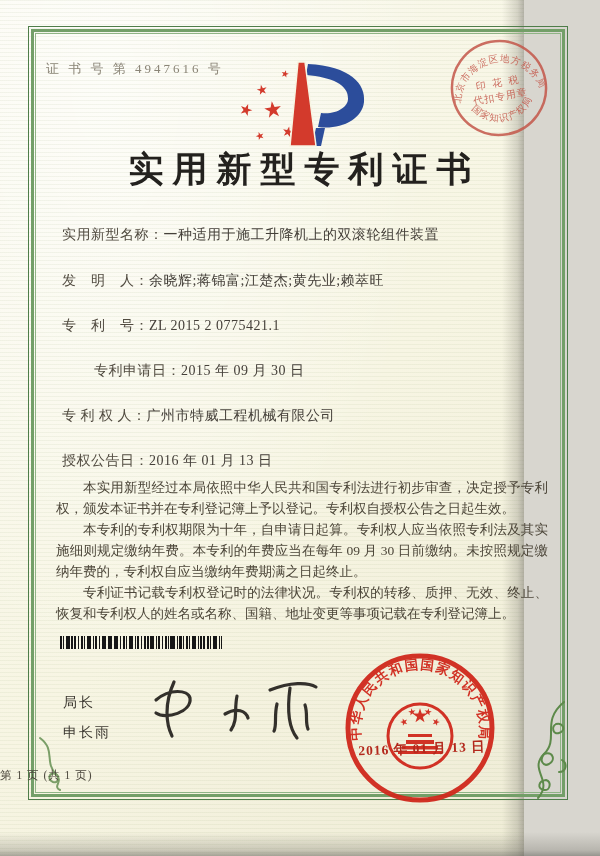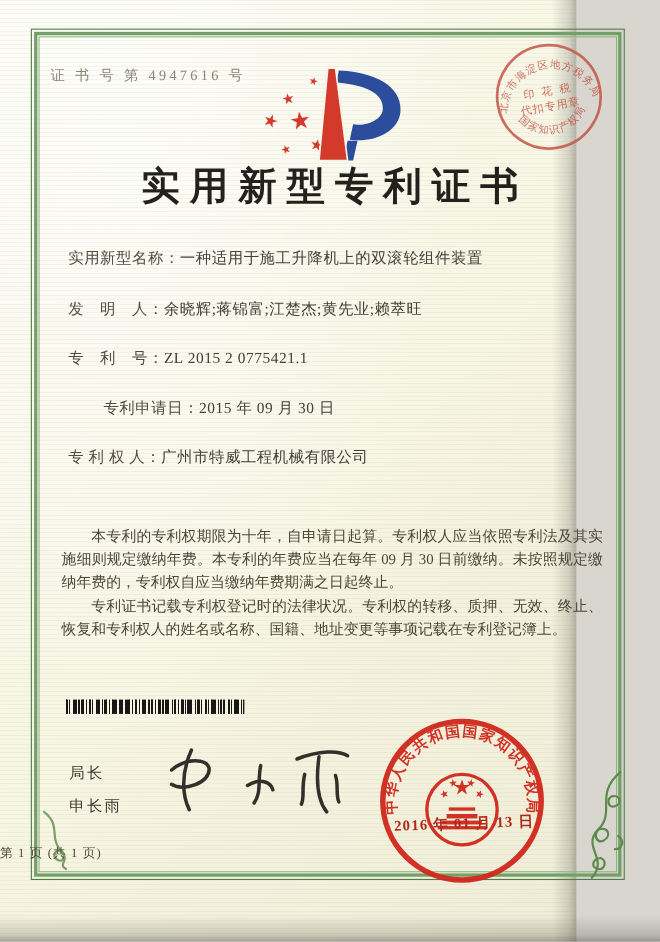--- a/index.html
+++ b/index.html
@@ -141,22 +141,26 @@
   </div>
   <div class="field f2">
     <span class="flabel">专　利　号：</span><span class="fvalue">ZL 2015 2 0775421.1</span>
   </div>
   <div class="field f3">
     <span class="flabel">专利申请日：</span><span class="fvalue">2015 年 09 月 30 日</span>
   </div>
   <div class="field f4">
     <span class="flabel">专 利 权 人：</span><span class="fvalue">广州市特威工程机械有限公司</span>
   </div>
+  <div class="field f5">
+    <span class="flabel">授权公告日：</span><span class="fvalue">2016 年 01 月 13 日</span>
+  </div>
 
   <div class="body-text">
+    <p>本实用新型经过本局依照中华人民共和国专利法进行初步审查，决定授予专利权，颁发本证书并在专利登记簿上予以登记。专利权自授权公告之日起生效。</p>
     <p>本专利的专利权期限为十年，自申请日起算。专利权人应当依照专利法及其实施细则规定缴纳年费。本专利的年费应当在每年 09 月 30 日前缴纳。未按照规定缴纳年费的，专利权自应当缴纳年费期满之日起终止。</p>
     <p>专利证书记载专利权登记时的法律状况。专利权的转移、质押、无效、终止、恢复和专利权人的姓名或名称、国籍、地址变更等事项记载在专利登记簿上。</p>
   </div>
 
   <div class="barcode"></div>
 
   <div class="signer-title">局长</div>
   <div class="signer-name">申长雨</div>
 
   <svg class="signature" viewBox="0 0 200 85">

